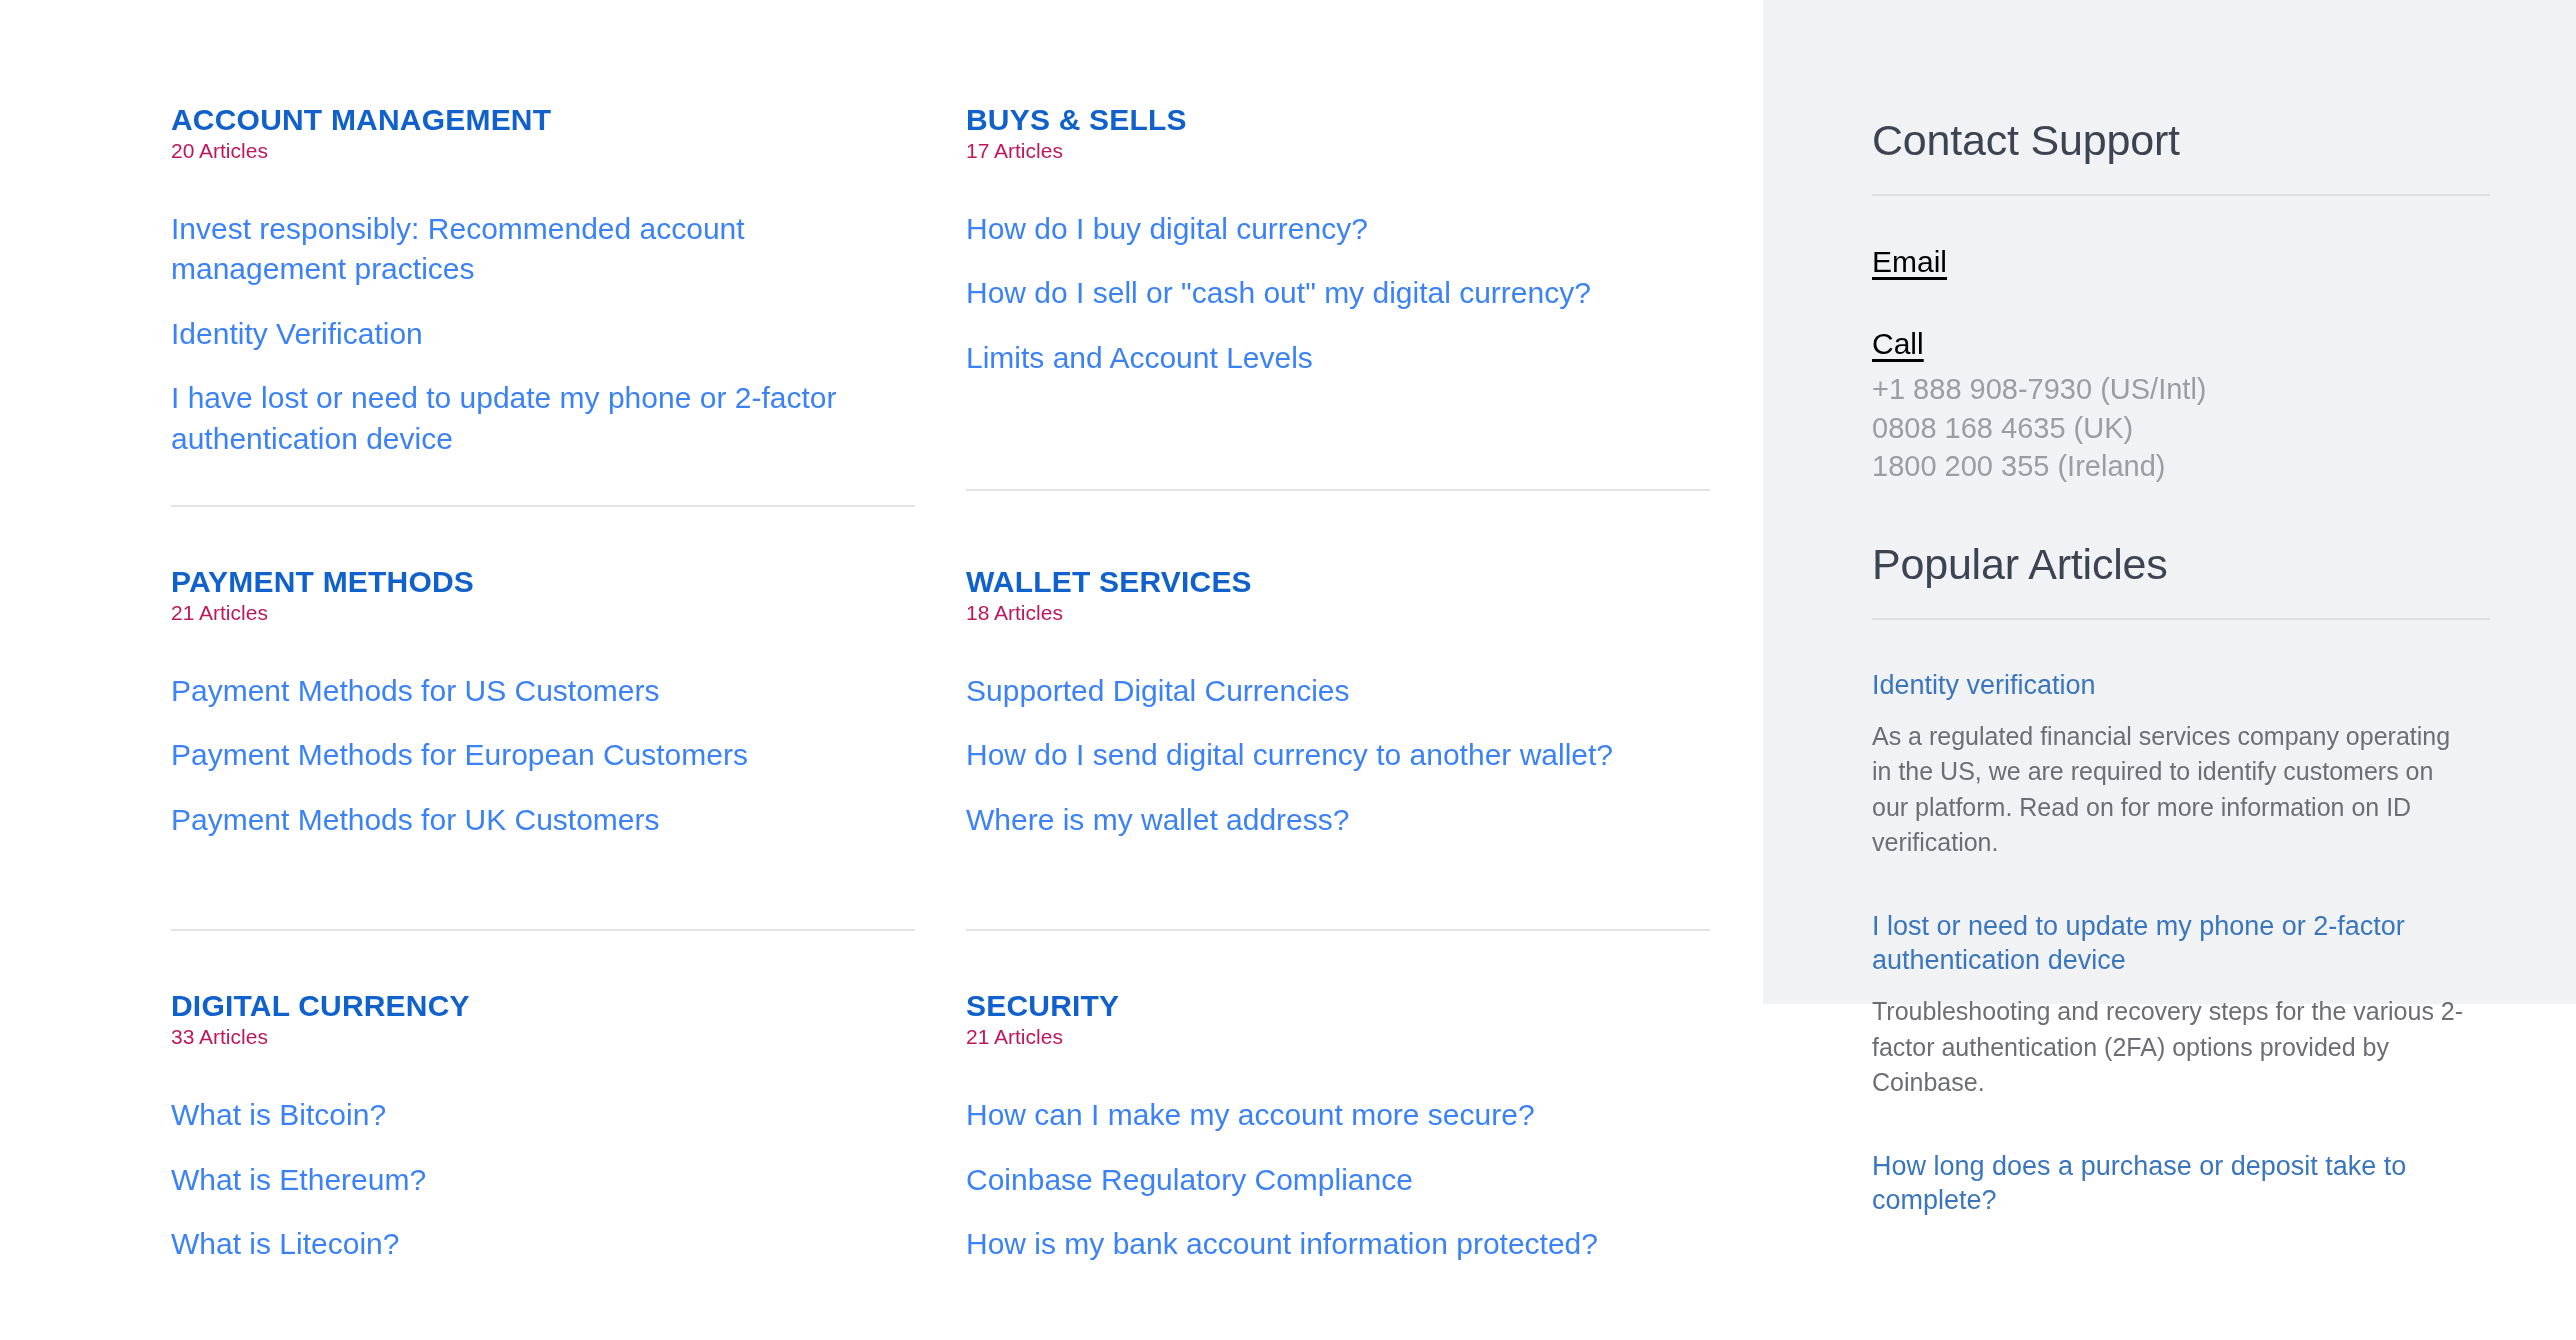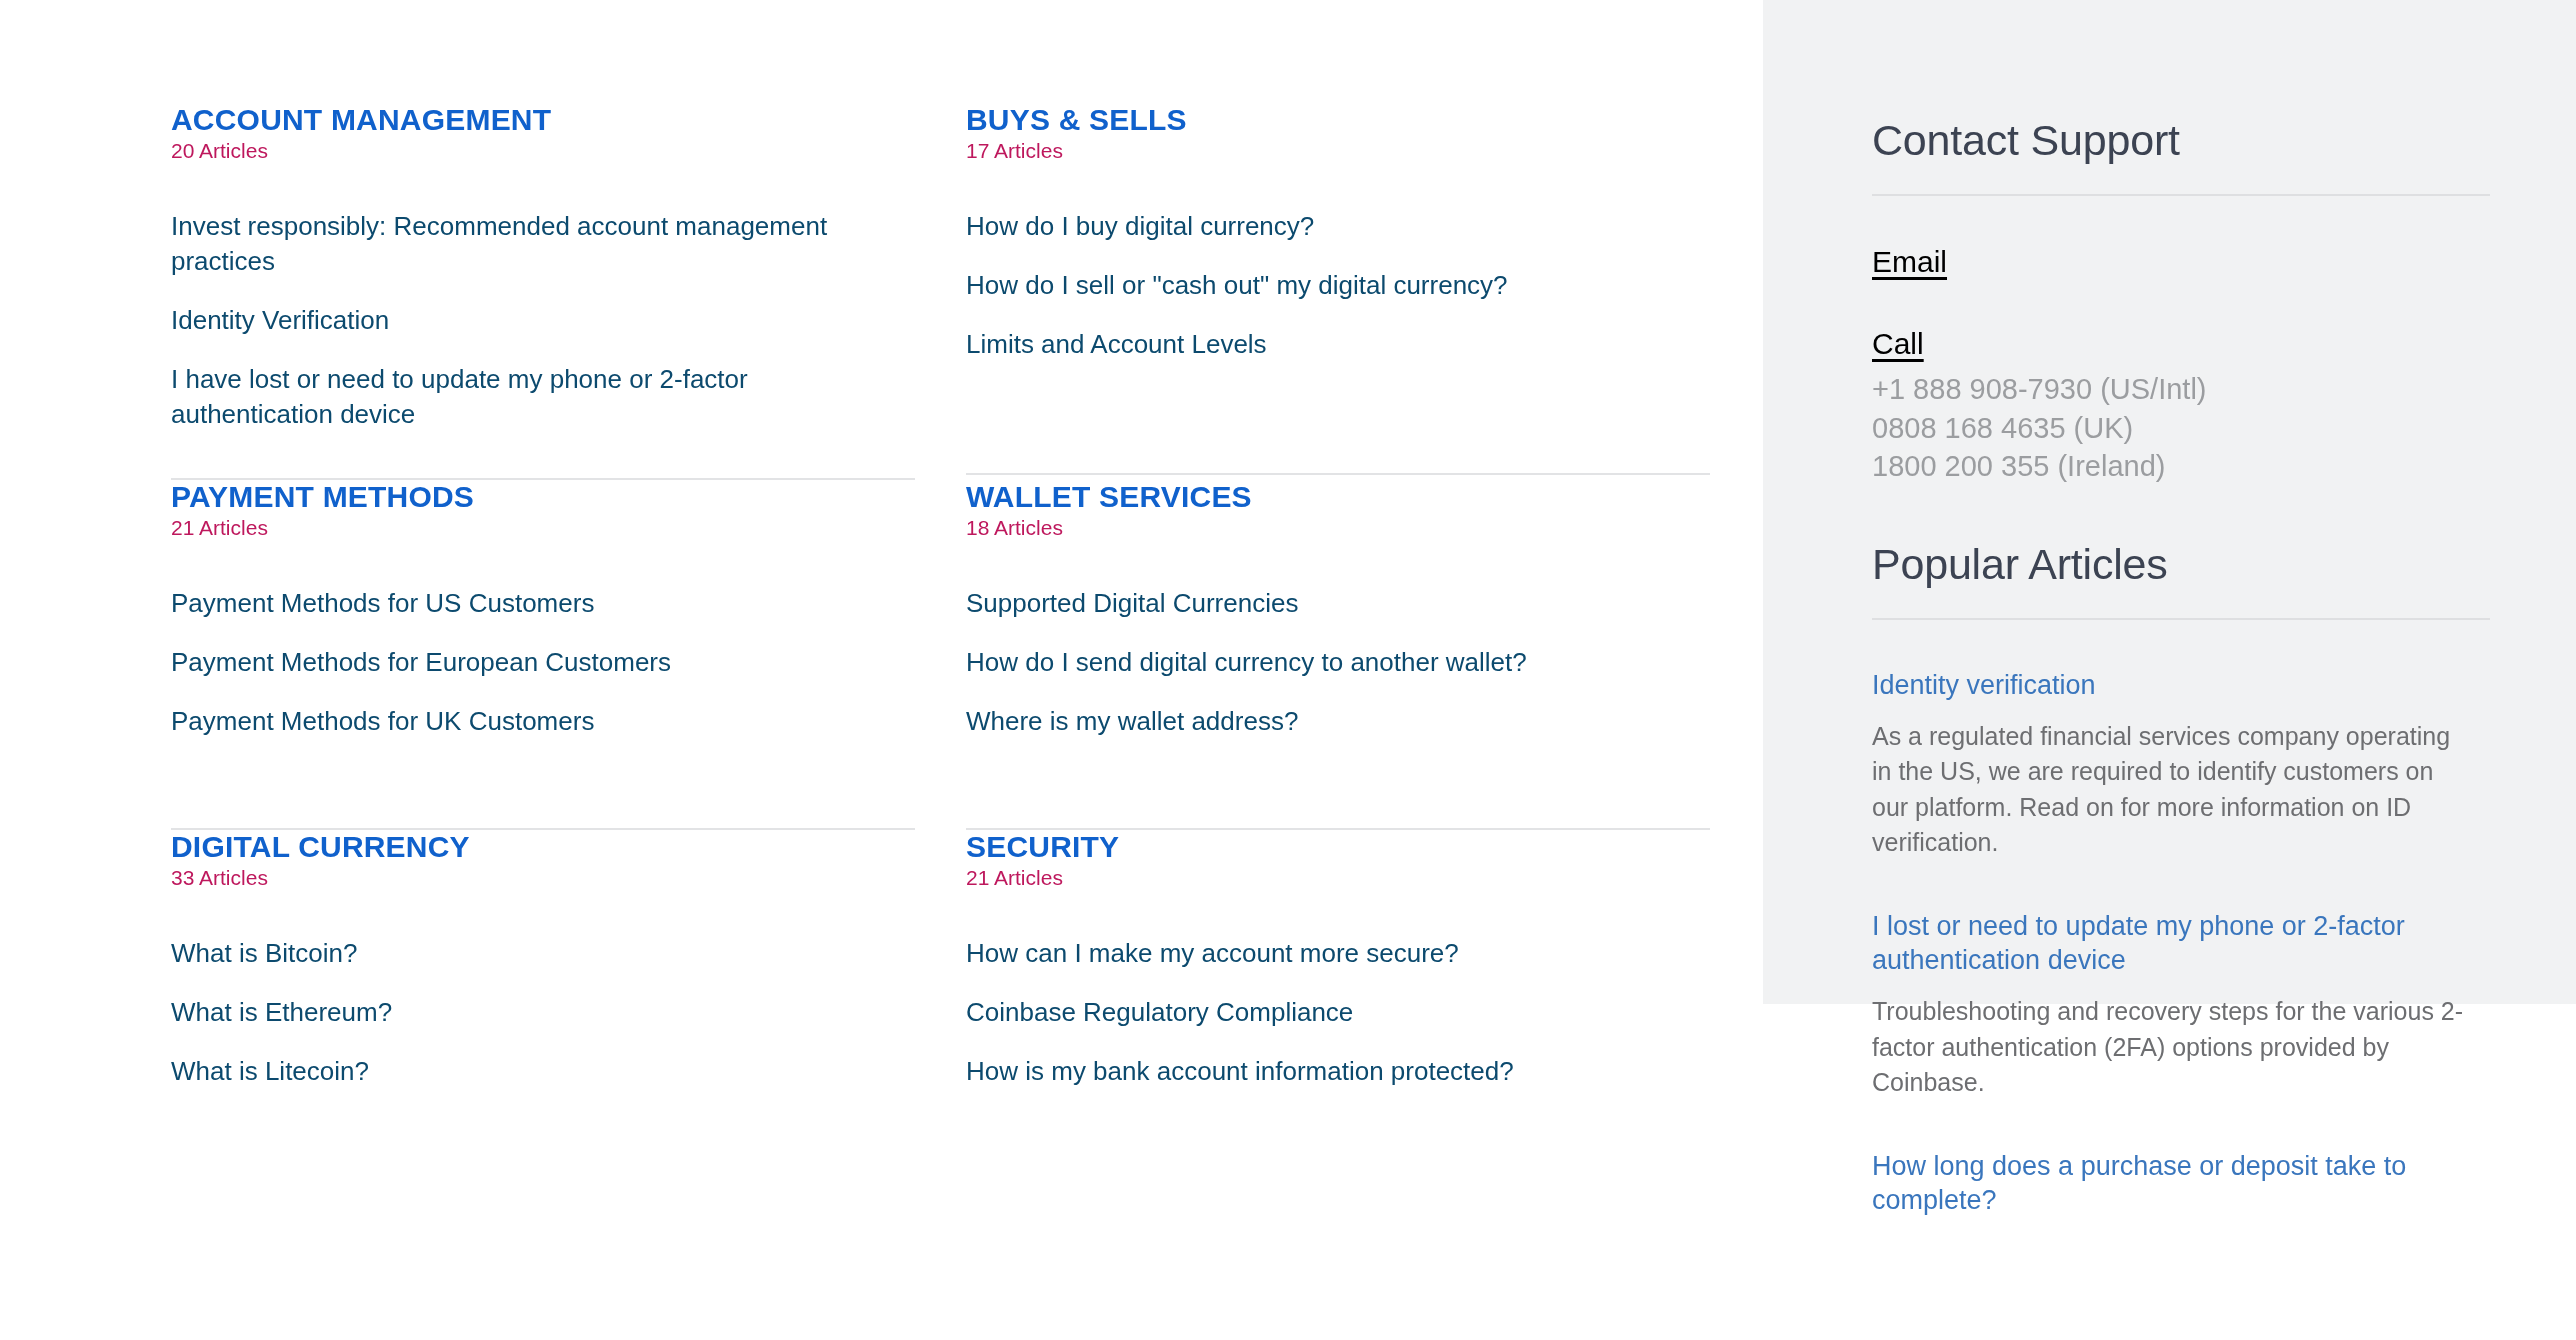--- a/index.html
+++ b/index.html
@@ -35,20 +35,21 @@
     grid-template-columns: 795px 795px;
     column-gap: 0px;
   }
 
   .cat-cell {
     width: 795px;
     padding-right: 52px;
   }
 
   .cat-cell.row2, .cat-cell.row3 {
+    padding-top: 58px;
   }
 
   .cat-divider {
     width: 744px;
     height: 2px;
     background: #e2e3e5;
     margin-top: 46px;
   }
 
   .cat-title {
@@ -67,23 +68,23 @@
     line-height: 1.2;
     margin-bottom: 46px;
   }
 
   .cat-links {
     display: block;
   }
 
   .cat-link {
     display: block;
-    font-size: 26px;
+    font-size: 30px;
     line-height: 1.35;
-    color: #0c4a6e;
+    color: #3b82f6;
     margin-bottom: 24px;
     text-decoration: none;
     max-width: 726px;
   }
   .cat-link:last-child { margin-bottom: 0; }
 
   
   .sidebar {
     width: 813px;
     flex: 0 0 813px;

